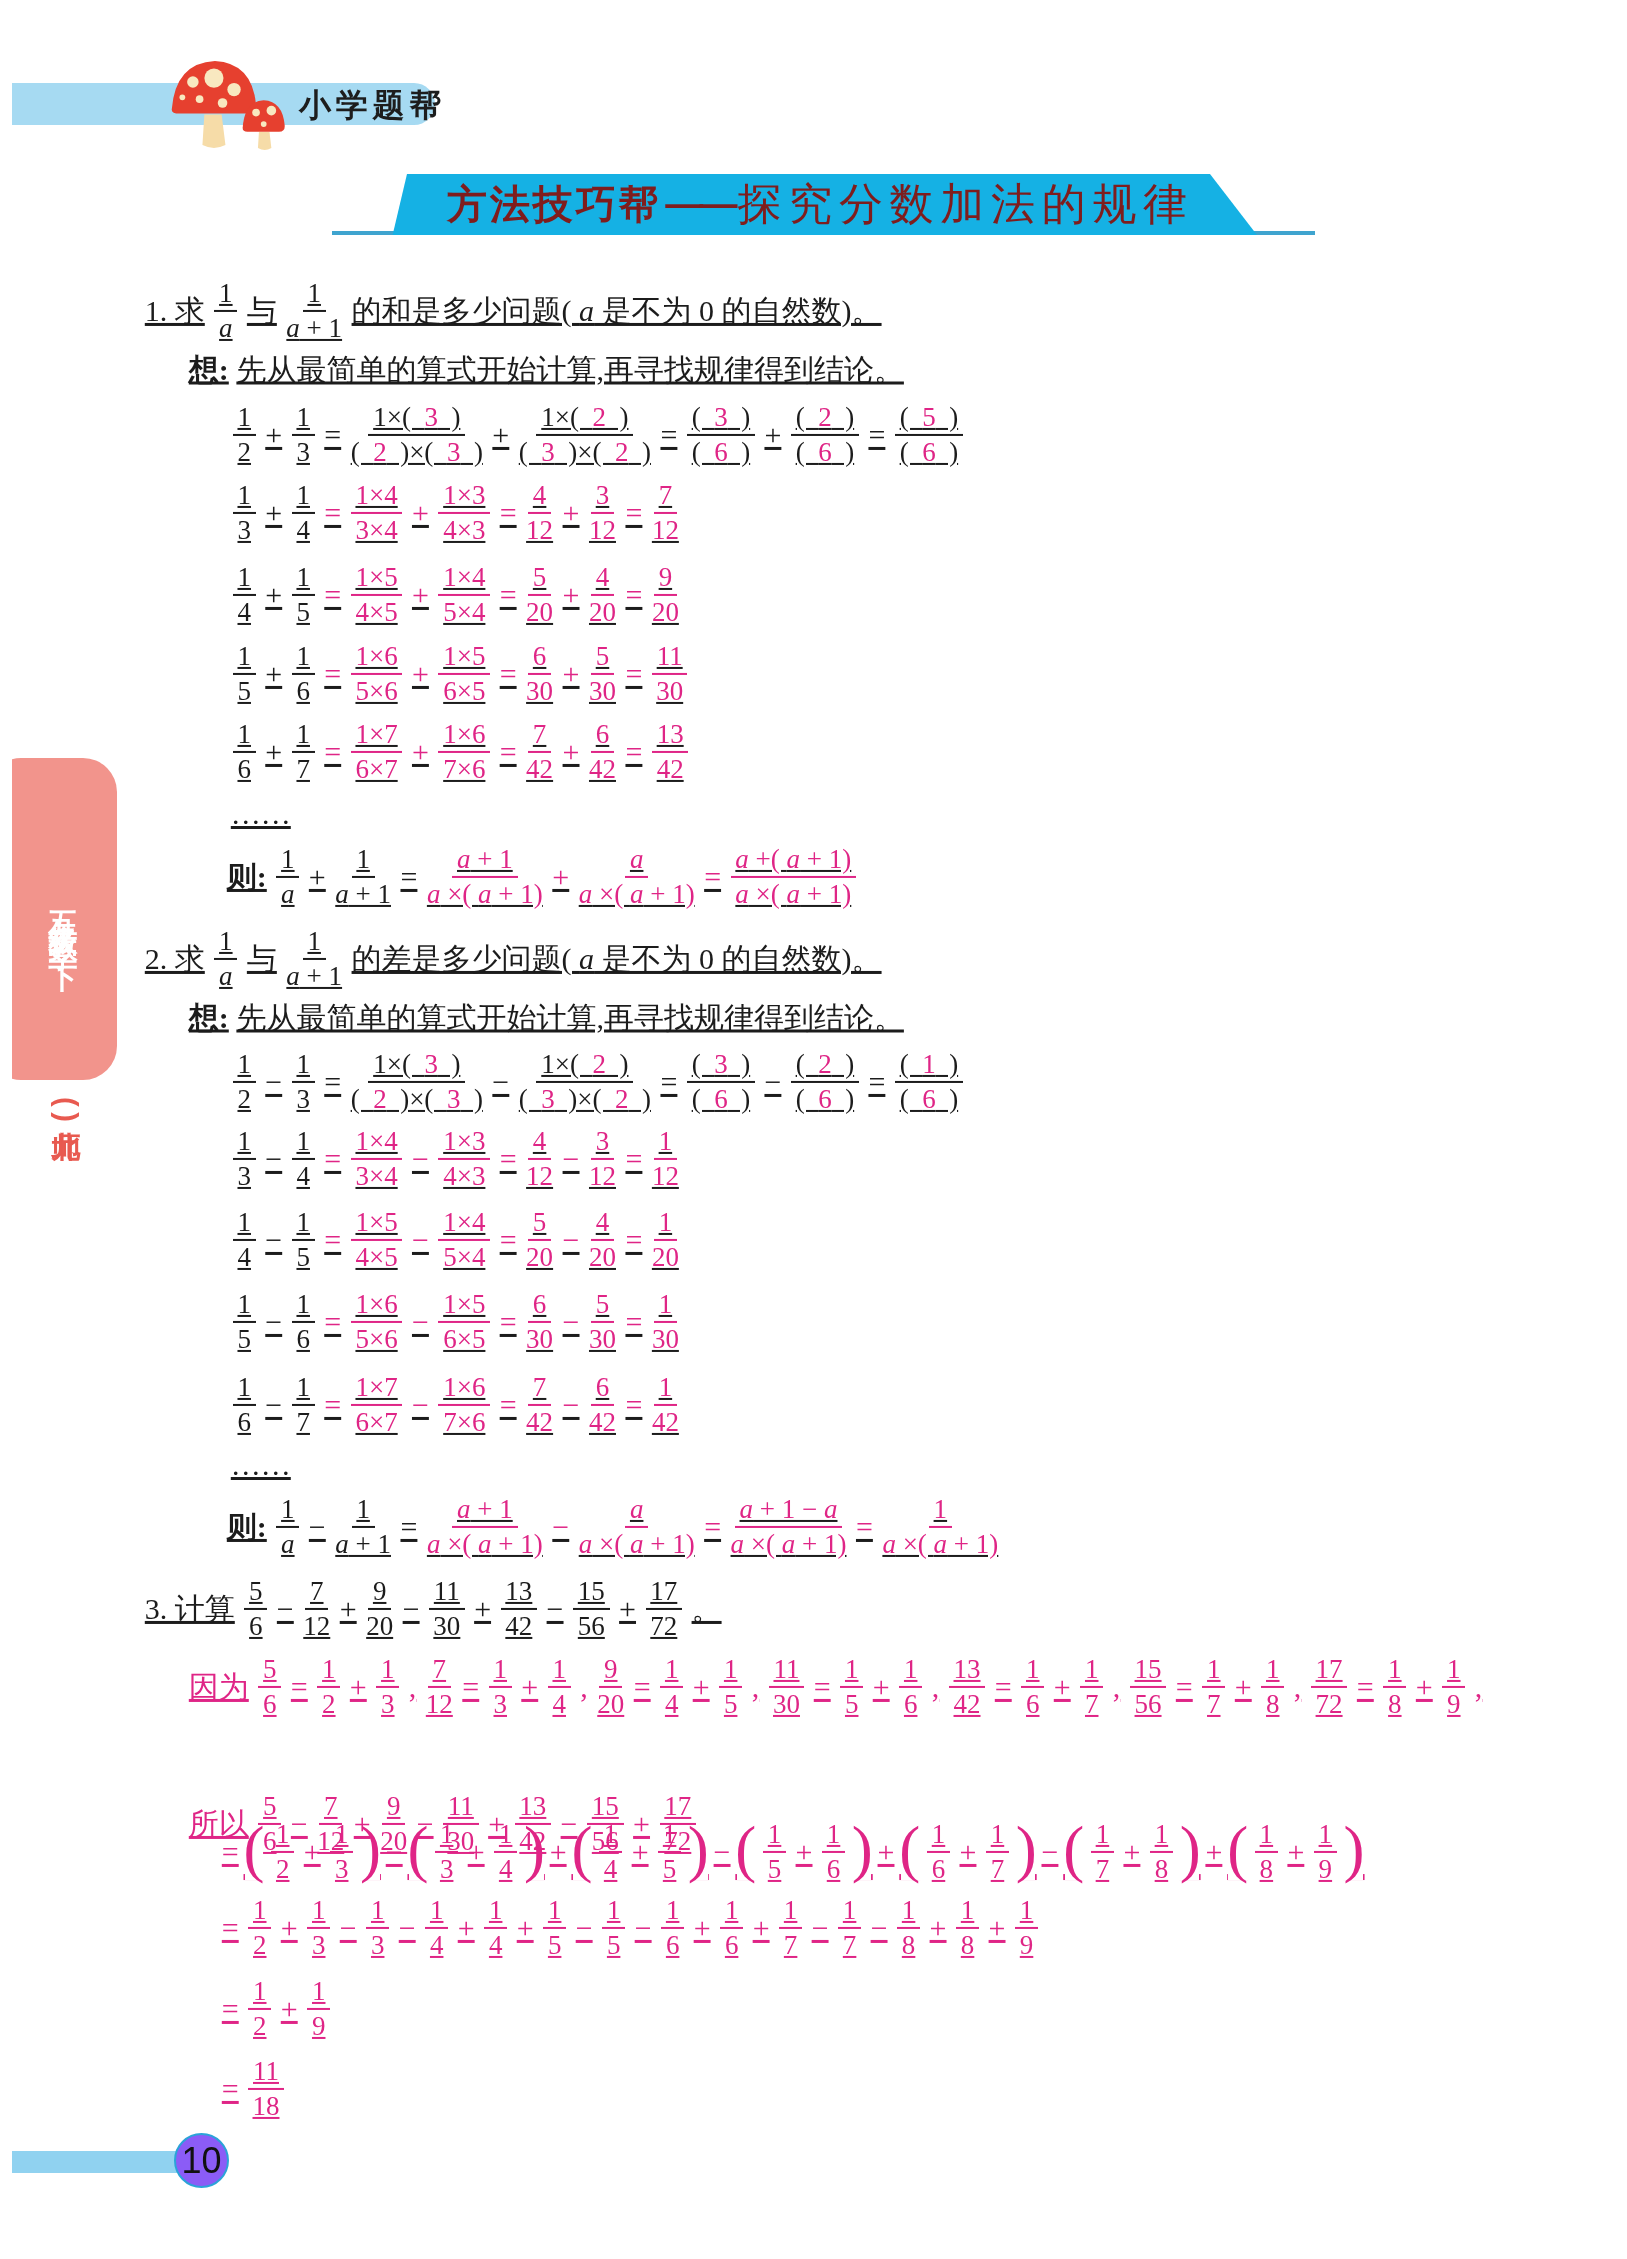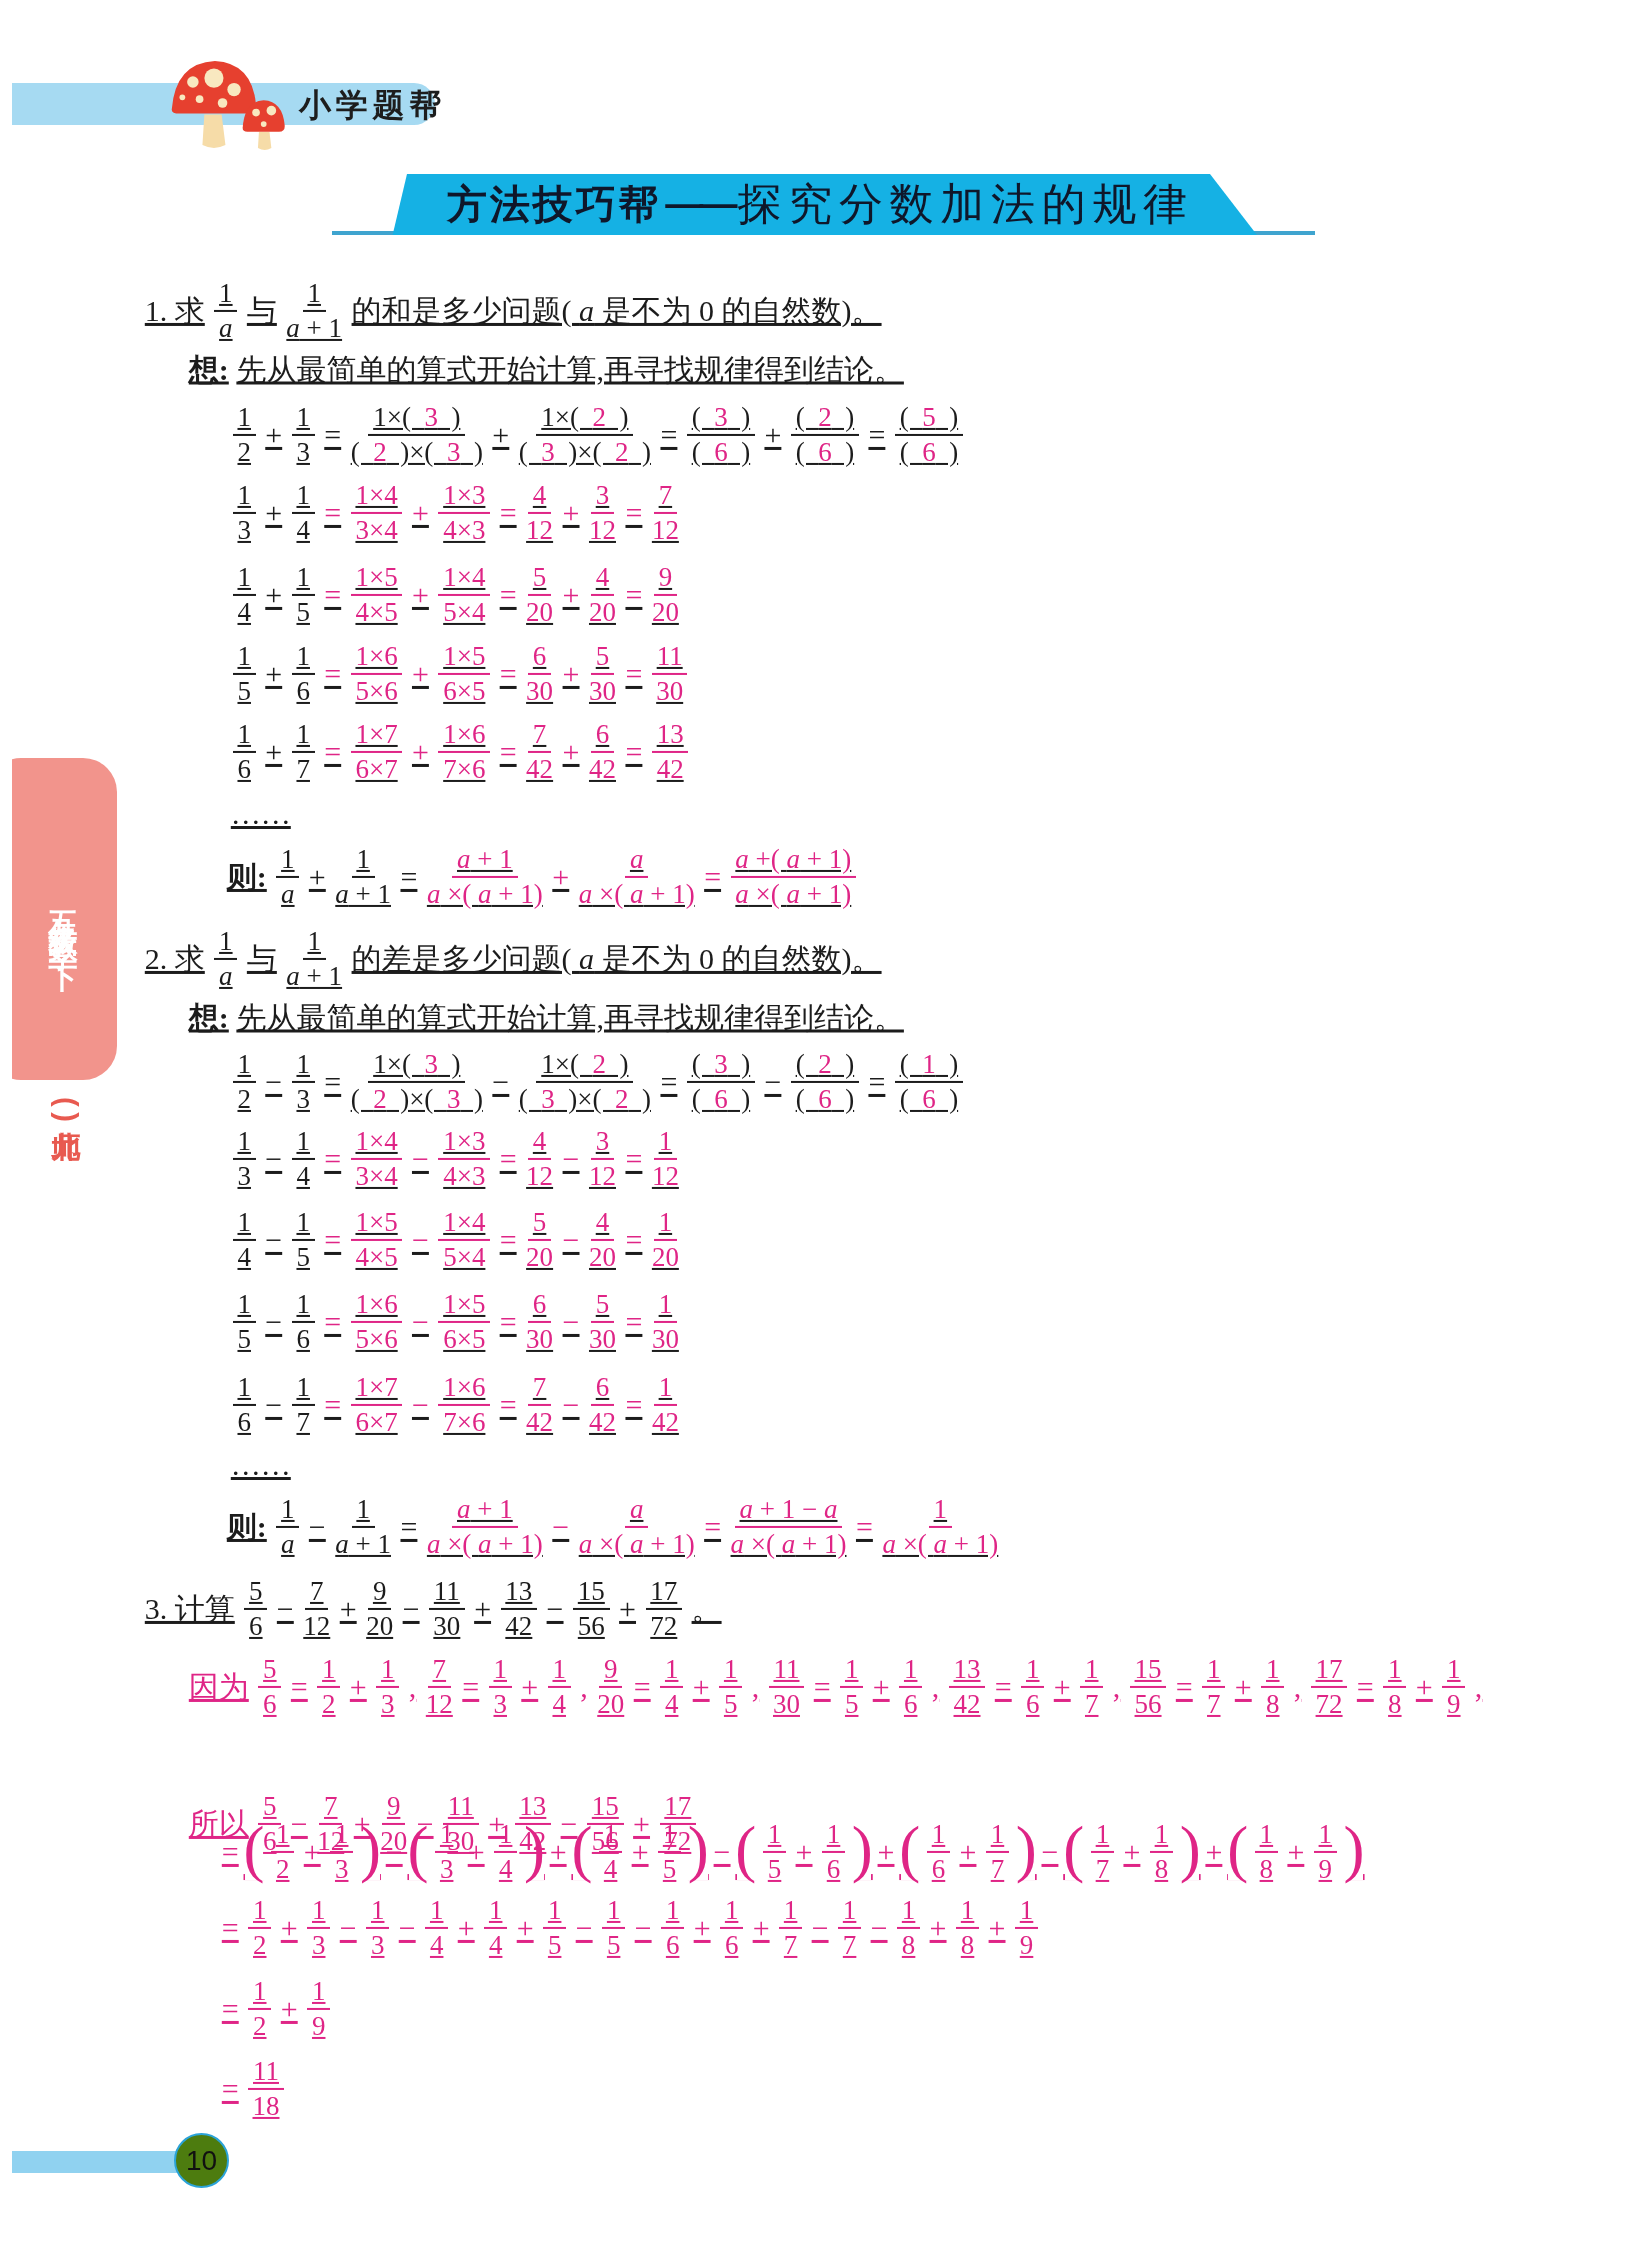--- a/index.html
+++ b/index.html
@@ -21,40 +21,40 @@
   .brand-bar{position:absolute;left:0;top:83px;width:423px;height:42px;background:var(--bar-blue);
              border-radius:0 21px 21px 0;}
   .brand-title{position:absolute;left:287px;top:87px;font-family:"Liberation Sans",sans-serif;
                font-weight:bold;font-size:32px;letter-spacing:4.8px;color:#1d1d1d;line-height:36px;}
   .mushrooms{position:absolute;left:156px;top:55px;width:134px;height:96px;}
 
   
   .banner-underline{position:absolute;left:320px;top:231px;width:983px;height:3.8px;background:var(--line-blue);}
   .banner{position:absolute;left:373px;top:174px;width:875px;height:61px;background:var(--banner-blue);
           clip-path:polygon(22px 0,825px 0,872px 61px,7.6px 61px);
-          display:flex;align-items:center;padding-left:62px;box-sizing:border-box;color:#0f172a;white-space:pre;}
+          display:flex;align-items:center;padding-left:62px;box-sizing:border-box;color:#7f1d1d;white-space:pre;}
   .banner .b1{font-family:"Liberation Sans",sans-serif;font-weight:bold;font-size:40px;letter-spacing:2.9px;}
   .banner .b2{font-family:"Liberation Sans",sans-serif;font-weight:bold;font-size:38px;letter-spacing:-3.8px;margin:0 3.8px;}
   .banner .b3{font-family:"Liberation Serif",serif;font-size:44px;letter-spacing:6.7px;}
 
   
   .grade-tab{position:absolute;left:-25px;top:758px;width:130px;height:322px;background:var(--salmon);
              border-radius:34px;display:flex;align-items:center;justify-content:center;}
   .grade-text{writing-mode:vertical-rl;color:#ffffff;font-family:"Liberation Sans",sans-serif;
               font-weight:bold;font-size:29px;letter-spacing:7.6px;margin-left:23px;}
   .publisher{position:absolute;left:32.5px;top:1097px;width:42px;text-align:center;
              writing-mode:vertical-rl;color:var(--beishi);font-family:"Liberation Sans",sans-serif;
              font-weight:bold;font-size:29px;letter-spacing:1.9px;}
 
   
   .footer-bar{position:absolute;left:0;top:2151px;width:182px;height:22px;background:var(--foot-blue);}
   .page-badge{position:absolute;left:162px;top:2133px;width:55px;height:55px;border-radius:50%;
-              background:#4d7c0f;border:2.9px solid var(--badge-blue);box-sizing:border-box;
+              background:#8b5cf6;border:2.9px solid var(--badge-blue);box-sizing:border-box;
               display:flex;align-items:center;justify-content:center;
-              font-family:"Liberation Sans",sans-serif;font-size:28px;color:#111;}
+              font-family:"Liberation Sans",sans-serif;font-size:36px;color:#111;}
 
   
   .line{position:absolute;display:flex;align-items:center;transform:translateY(-50%);
         font-size:30px;color:var(--ink);white-space:pre;text-decoration:underline;}
   .pk{color:var(--pink);}
   .tok{margin:0 3.8px;white-space:pre;}
   .bold{font-weight:bold;}
   .bp{font-size:63px;font-weight:400;line-height:1;margin:0 1px;transform:translateY(-2.9px);}
   .frac{display:inline-flex;flex-direction:column;align-items:center;text-align:center;
         margin:0 5.7px;line-height:1.08;font-size:27px;}

